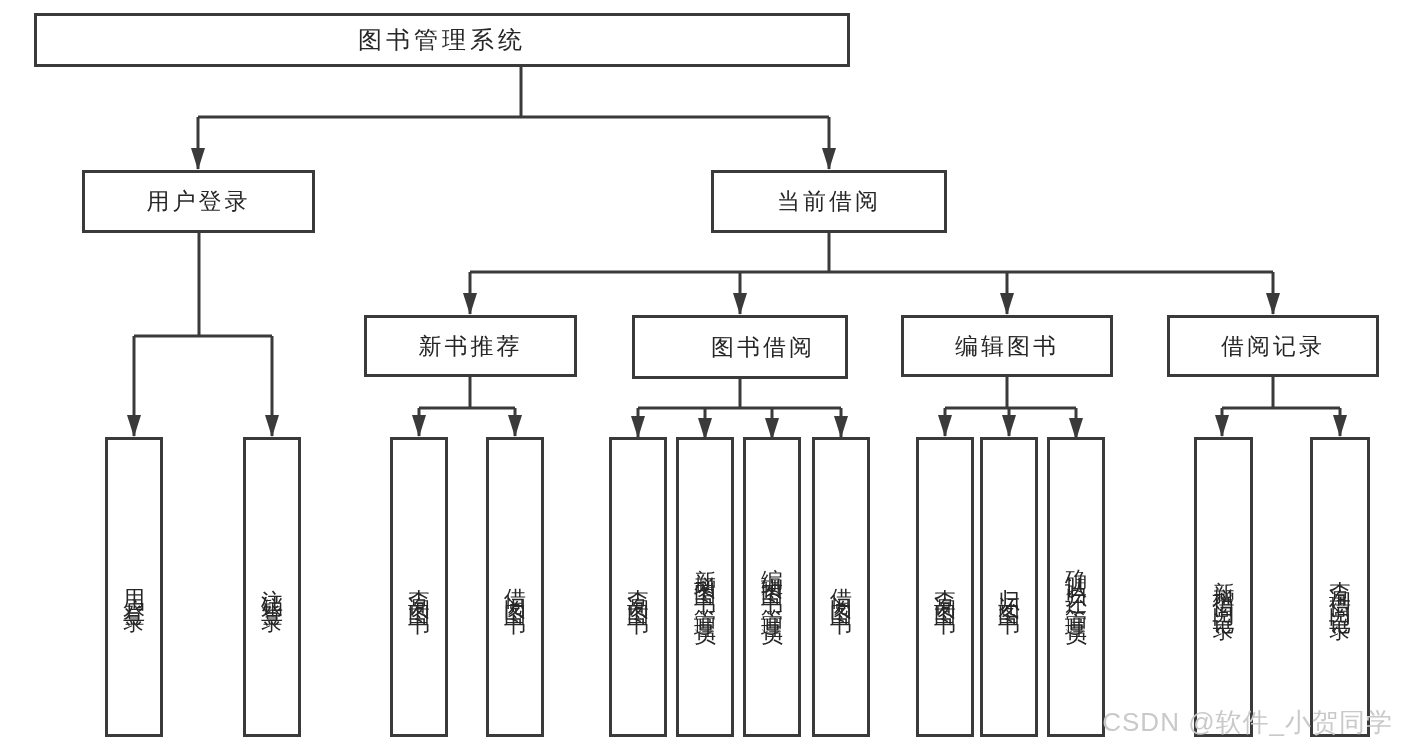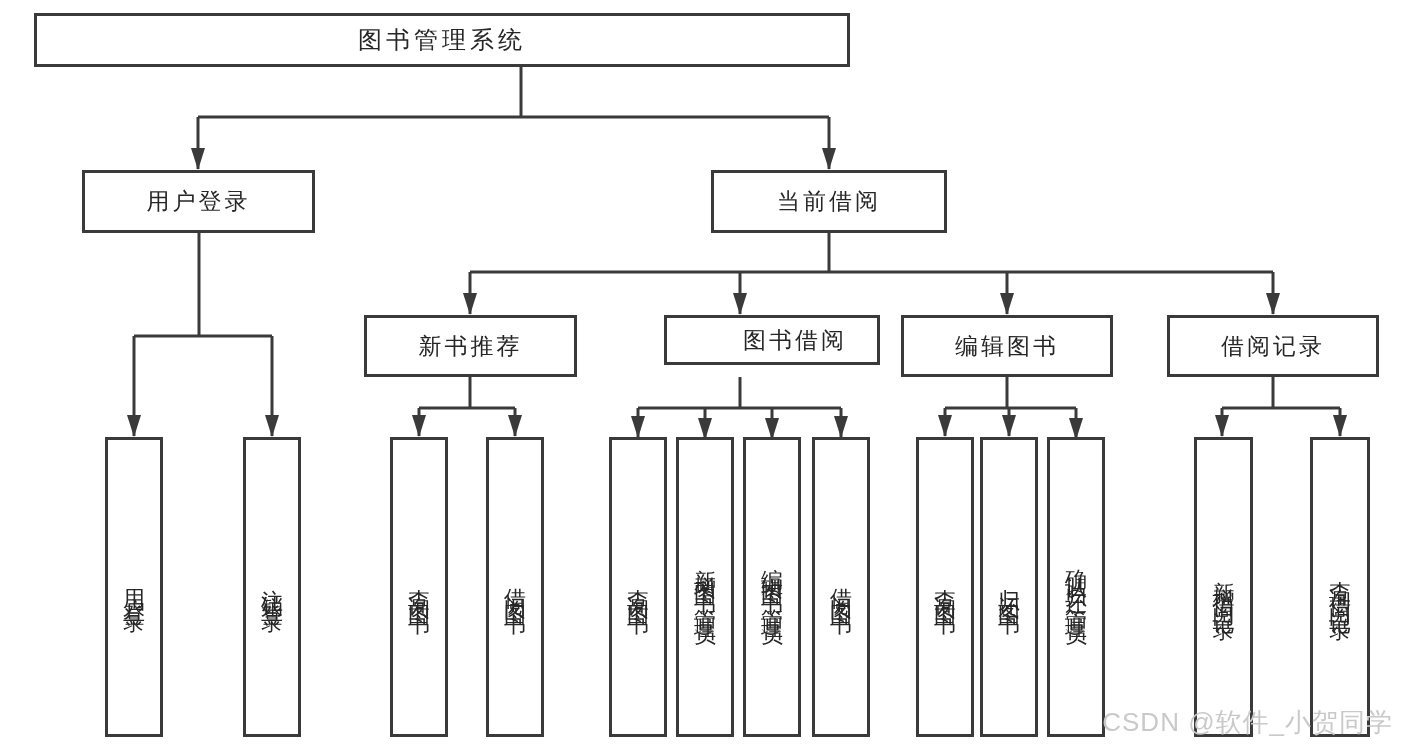--- a/index.html
+++ b/index.html
@@ -43,21 +43,21 @@
     justify-content: center;
     color: var(--text, #262626);
     font-size: 23px;
     letter-spacing: 3px;
     white-space: nowrap;
   }
   .box.root  { left: 34px;  top: 13px;  width: 816px; height: 54px; font-size: 24px; letter-spacing: 4px; }
   .box.n-user    { left: 82px;  top: 170px; width: 233px; height: 63px; }
   .box.n-mgmt    { left: 711px; top: 170px; width: 236px; height: 63px; }
   .box.n-newrec  { left: 364px; top: 315px; width: 213px; height: 62px; }
-  .box.n-borrow  { left: 664px; top: 315px; width: 216px; height: 50px; padding-left: 46px; }
+  .box.n-borrow  { left: 632px; top: 315px; width: 216px; height: 64px; padding-left: 46px; }
   .box.n-current { left: 901px; top: 315px; width: 212px; height: 62px; }
   .box.n-records { left: 1167px;top: 315px; width: 212px; height: 62px; }
   .box.leaf {
     top: 437px;
     width: 58px;
     height: 300px;
   }
   .leaf .vtext {
     writing-mode: vertical-rl;
     text-orientation: mixed;

